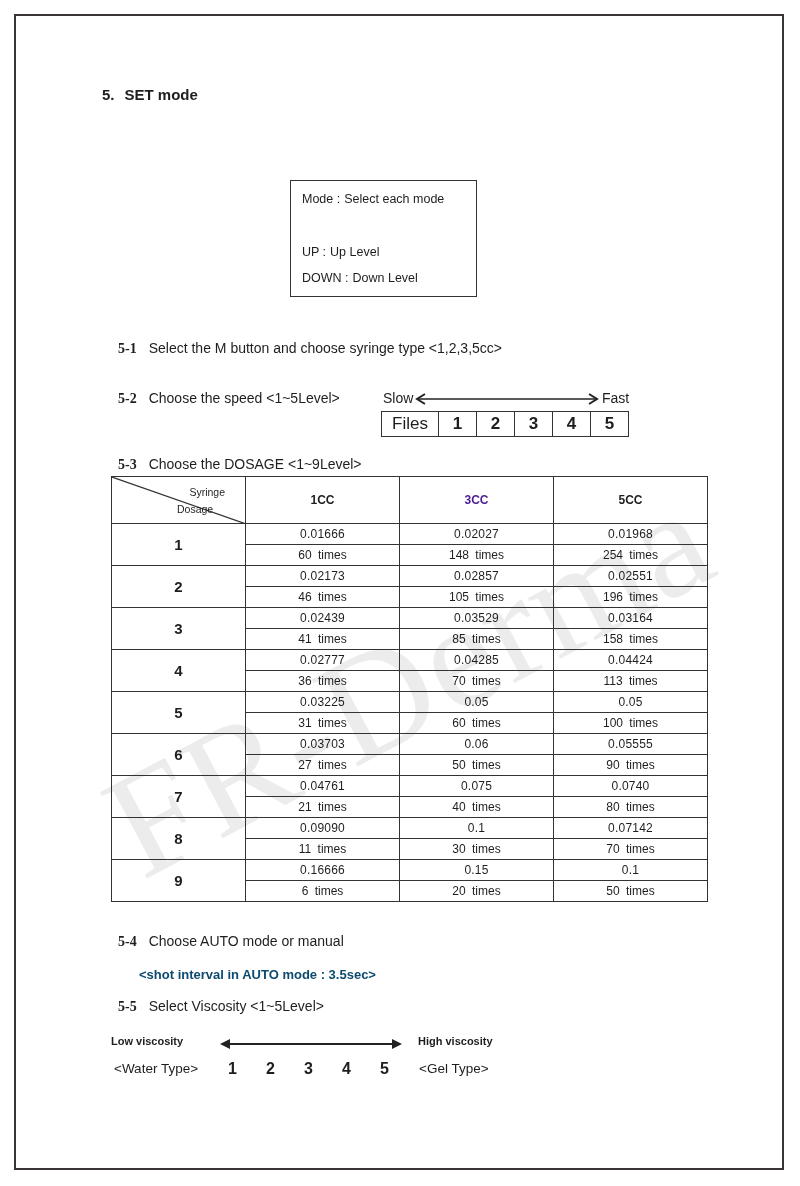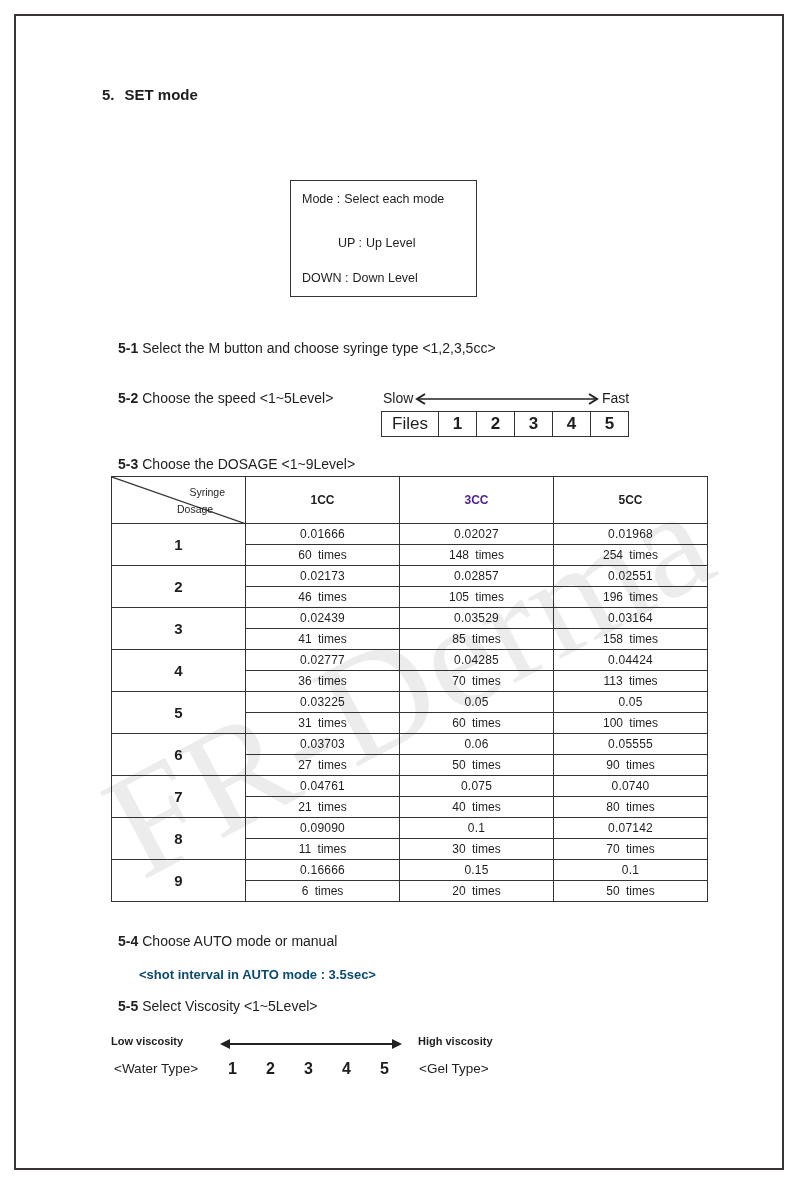--- a/index.html
+++ b/index.html
@@ -10,21 +10,21 @@
   .abs { position:absolute; white-space:nowrap; }
   .h-title { left:102px; top:86px; font-size:15px; font-weight:bold; }
   .h-title .num { margin-right:10px; }
 
   .modebox { position:absolute; left:290px; top:180px; width:187px; height:117px;
              border:1.5px solid #333; box-sizing:border-box; font-size:12.5px; }
   .modebox .line { position:absolute; left:11px; white-space:nowrap; }
   .modebox b { font-weight:normal; margin-right:4px; }
 
   .step { font-size:14px; }
-  .step .sn { font-weight:bold; margin-right:4px; }
+  .step .sn { font-weight:bold; margin-right:12px;font-family:Liberation Serif, serif; }
 
   .arrow-row { font-size:14px; }
 
   .speed-table { position:absolute; left:381px; top:411px; border-collapse:collapse; }
   .speed-table td { border:1.5px solid #333; height:24px; text-align:center; padding:0;
                     font-size:17px; font-weight:bold; }
   .speed-table td.files { font-weight:normal; width:56px; }
   .speed-table td.lv { width:37px; }
 
   .dose-table { position:absolute; left:111px; top:476px; border-collapse:collapse;
@@ -59,21 +59,21 @@
 <div class="watermark">FR-Derma</div>
 
 <div class="abs h-title">
   <span class="num">5.</span><span>SET mode</span>
 </div>
 
 <div class="modebox">
   <div class="line" style="top:11px;">
     <b>Mode :</b><span>Select each mode</span>
   </div>
-  <div class="line" style="top:55px;margin-left:36px;">
+  <div class="line" style="top:64px;">
     <b>UP :</b><span>Up  Level</span>
   </div>
   <div class="line" style="top:90px;">
     <b>DOWN :</b><span>Down  Level</span>
   </div>
 </div>
 
 <div class="abs step" style="left:118px; top:340px;">
   <span class="sn">5-1</span><span>Select the M button and choose syringe type &lt;1,2,3,5cc&gt;</span>
 </div>

